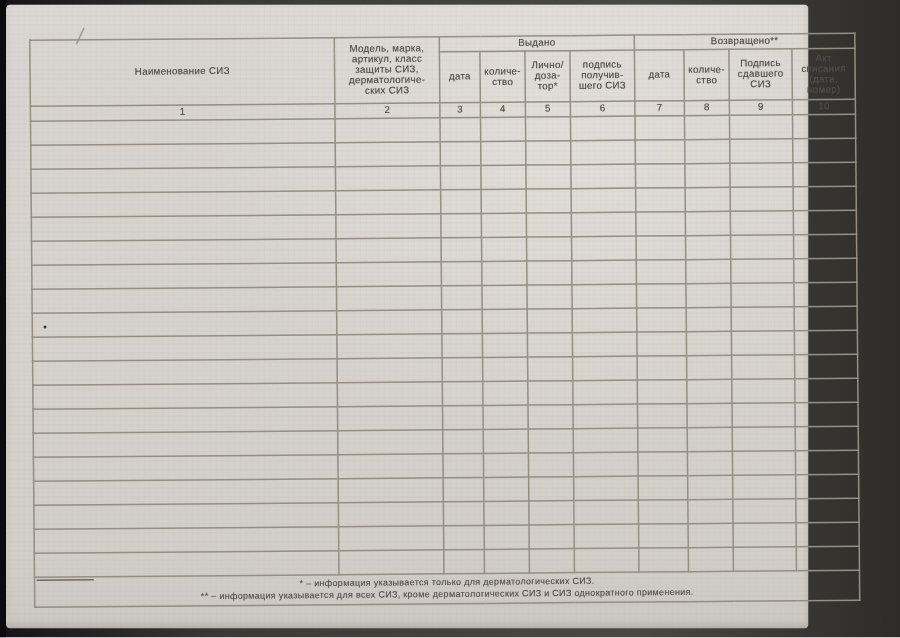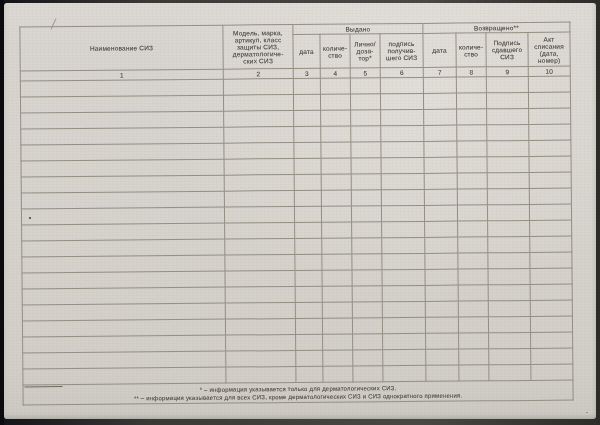--- a/index.html
+++ b/index.html
@@ -8,21 +8,21 @@
   .scan {
     position:relative; width:600px; height:425px;
     background:linear-gradient(90deg,#141317 0%, #3b3936 25%, #4a4844 70%, #2e2c29 100%);
     overflow:hidden;
   }
   .edge-left {
     position:absolute; left:0; top:0; width:4px; height:100%;
     background:#0b0a0d;
   }
   .paper {
-    position:absolute; left:4px; top:3px; width:592px; height:416px;
+    position:absolute; left:4px; top:3px; width:535px; height:416px;
     border-radius:3px;
     background:
       repeating-linear-gradient(0deg, rgba(125,118,106,0.035) 0 1px, rgba(0,0,0,0) 1px 3px),
       repeating-linear-gradient(90deg, rgba(125,118,106,0.025) 0 1px, rgba(0,0,0,0) 1px 4px),
       radial-gradient(ellipse at 70% 20%, rgba(235,232,226,0.5) 0%, rgba(235,232,226,0) 45%),
       linear-gradient(180deg, #dcd9d4 0%, #d8d5d0 10%, #d6d3cd 55%, #d2cfc9 88%, #ccc9c3 100%);
     box-shadow: inset 0 -2px 4px rgba(40,38,34,0.18), inset 1px 1px 2px rgba(255,255,255,0.25);
   }
 
   .form-table-wrap {

